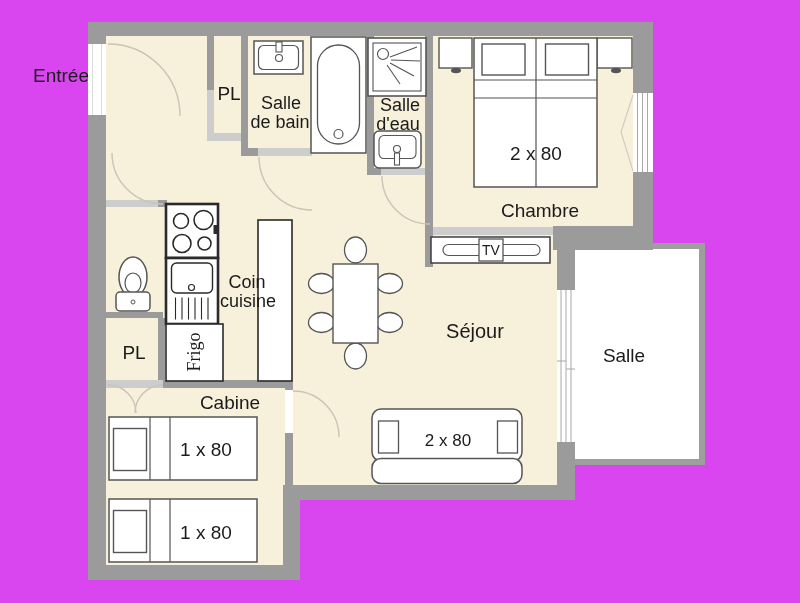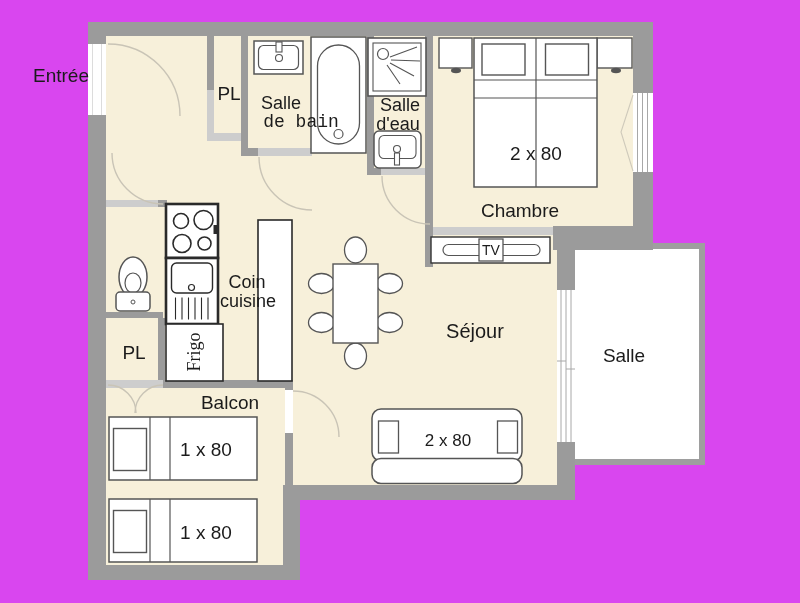--- a/index.html
+++ b/index.html
@@ -197,30 +197,30 @@
       <rect x="113.5" y="428.5" width="33" height="42" stroke-width="1.4"></rect>
       <rect x="109" y="499" width="148" height="63" stroke-width="1.5"></rect>
       <path d="M150,499 V562 M170,499 V562" stroke-width="1.2" fill="none"></path>
       <rect x="113.5" y="510.5" width="33" height="42" stroke-width="1.4"></rect>
     </g>
   </svg>
 
   <div class="label" style="left:61px;top:75px;">Entrée</div>
   <div class="label" style="left:229px;top:93px;">PL</div>
   <div class="label small" style="left:281px;top:103px;">Salle</div>
-  <div class="label small" style="left:301px;top:122px;font-family:Liberation Mono, monospace;">de bain</div>
+  <div class="label small" style="left:280px;top:122px;">de bain</div>
   <div class="label small" style="left:400px;top:105px;">Salle</div>
   <div class="label small" style="left:398px;top:124px;">d'eau</div>
   <div class="label" style="left:536px;top:153px;">2 x 80</div>
-  <div class="label" style="left:520px;top:210px;">Chambre</div>
+  <div class="label" style="left:540px;top:210px;">Chambre</div>
   <div class="label small" style="left:247px;top:282px;">Coin</div>
   <div class="label small" style="left:248px;top:301px;">cuisine</div>
   <div class="label big" style="left:475px;top:331px;">Séjour</div>
   <div class="label" style="left:624px;top:355px;">Salle</div>
   <div class="label" style="left:134px;top:352px;">PL</div>
   <div class="label frigo" style="left:194px;top:352px;">Frigo</div>
   <div class="label tv" style="left:491px;top:250px;">TV</div>
-  <div class="label" style="left:230px;top:402px;">Balcon</div>
+  <div class="label" style="left:230px;top:402px;">Cabine</div>
   <div class="label" style="left:206px;top:449px;">1 x 80</div>
   <div class="label" style="left:206px;top:532px;">1 x 80</div>
   <div class="label sofa" style="left:448px;top:440px;">2 x 80</div>
 
 </div>
 
 </body></html>

